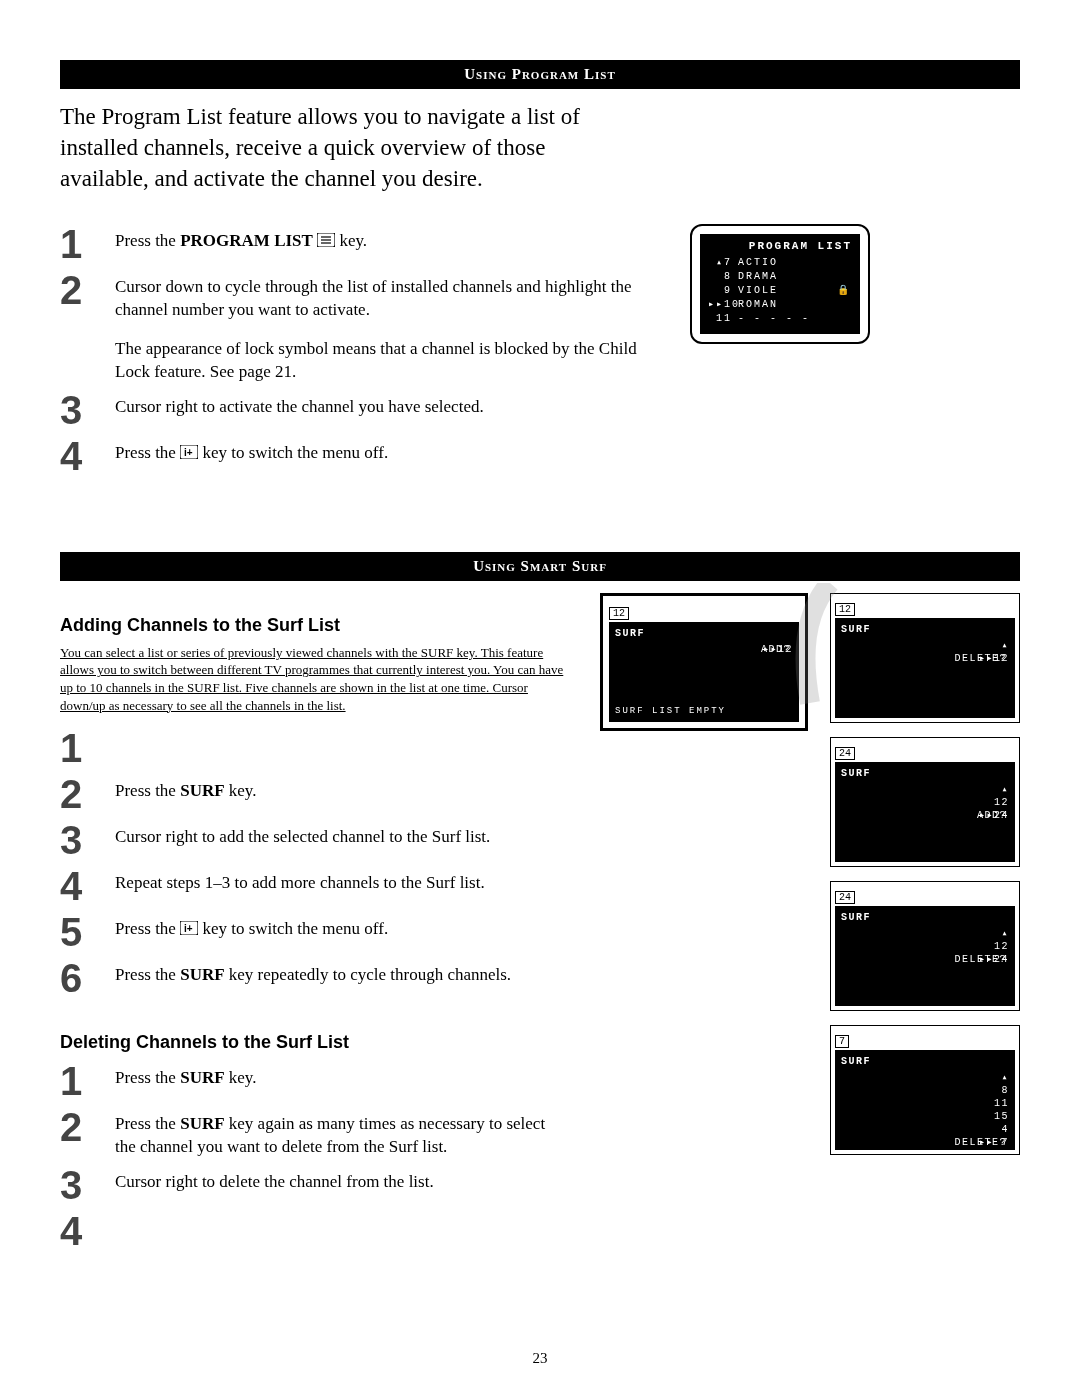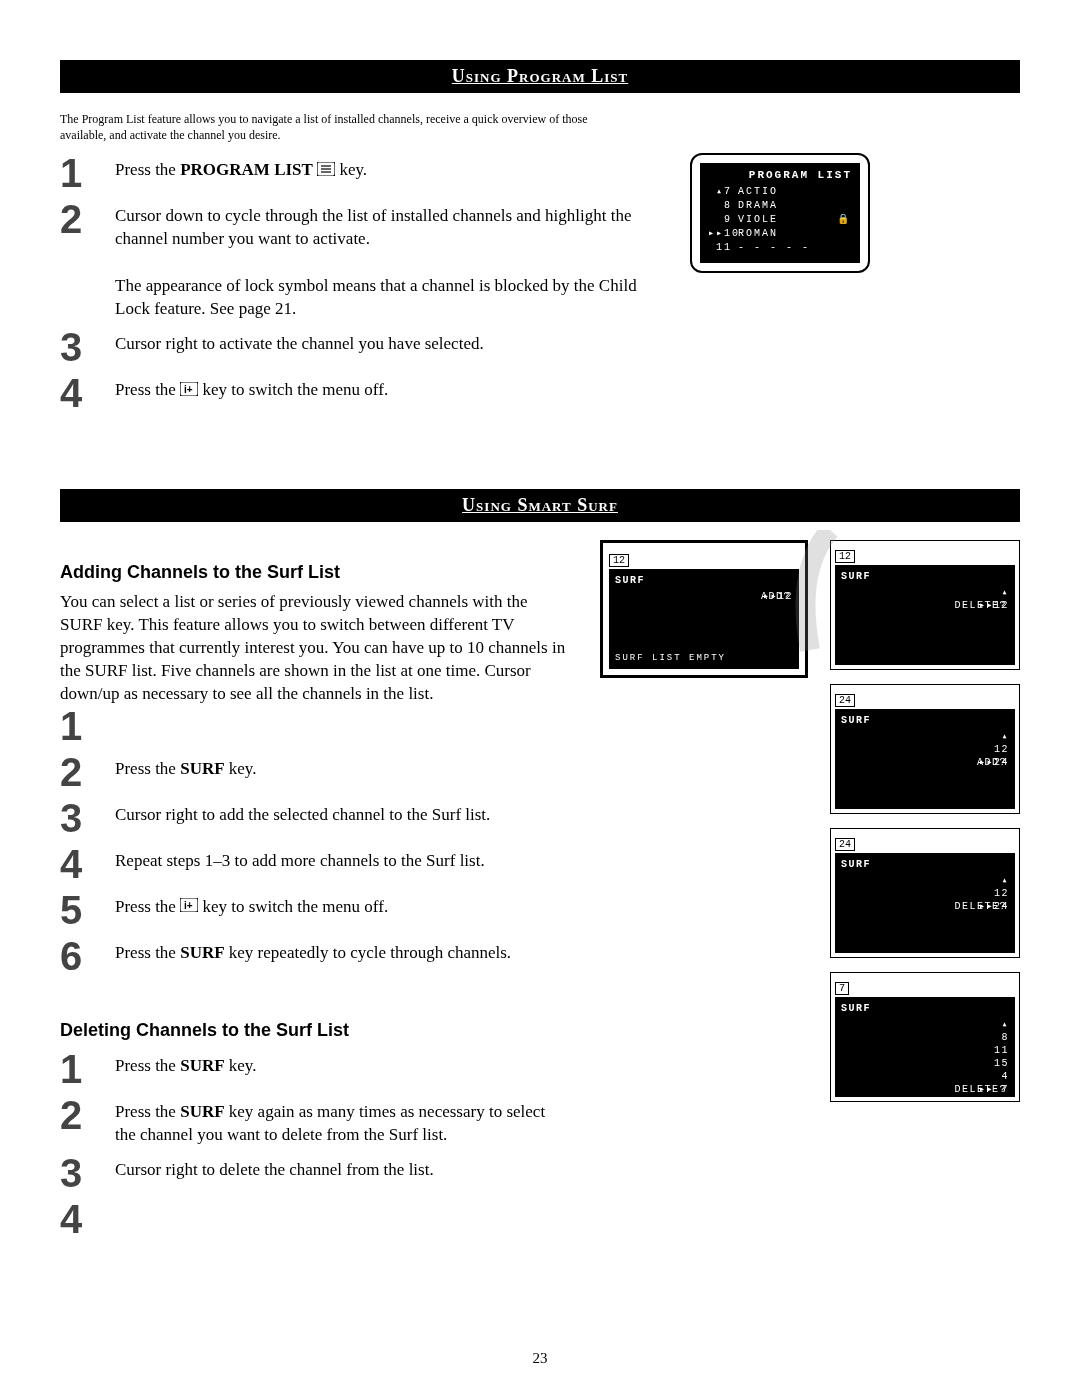--- a/index.html
+++ b/index.html
@@ -12,31 +12,30 @@
     position: relative;
     padding: 60px 60px 40px 60px;
   }
   .section-header {
     background: #000;
     color: #fff;
     font-family: Georgia, "Times New Roman", serif;
     font-weight: bold;
     text-align: center;
     padding: 6px 0;
-    font-size: 18px;
+    font-size: 15px;
     letter-spacing: 1px;
-    margin-bottom: 18px;
+    margin-bottom: 12px;
     font-variant: small-caps;
-    text-decoration: underline;
   }
   .intro {
-    font-size: 12px;
+    font-size: 23px;
     line-height: 1.35;
     max-width: 560px;
-    margin-bottom: 10px;
+    margin-bottom: 30px;
   }
   .content-row {
     display: flex;
     align-items: flex-start;
     gap: 30px;
   }
   .steps-col {
     flex: 1;
     max-width: 600px;
   }
@@ -53,36 +52,38 @@
     width: 55px;
     line-height: 1;
     flex-shrink: 0;
   }
   .step-text {
     font-size: 17px;
     line-height: 1.35;
     padding-top: 6px;
   }
   .step-text .extra {
-    margin-top: 24px;
+    margin-top: 16px;
   }
   .icon-inline {
     display: inline-block;
     vertical-align: middle;
   }
   .sub-heading {
     font-family: Arial, Helvetica, sans-serif;
     font-weight: bold;
     font-size: 18px;
     margin: 22px 0 8px 0;
   }
   .body-text {
-    font-size: 17px;
+    font-size: 13px;
     line-height: 1.35;
     max-width: 640px;
+    margin-bottom: 14px;
+    text-decoration: underline;
   }
   .right-col {
     flex-shrink: 0;
   }
   
   .tv-box {
     border: 2px solid #000;
     border-radius: 12px;
     padding: 8px;
     background: #fff;
@@ -255,21 +256,21 @@
                 <rect x="0" y="0" width="18" height="14" rx="2" fill="none" stroke="#000" stroke-width="1.2"></rect>
                 <text x="4" y="11" font-size="10" font-family="Arial" font-weight="bold">i+</text>
               </svg></span> key to switch the menu off.</div>
         </div>
         <div class="step">
           <div class="step-num">6</div>
           <div class="step-text">Press the <b>SURF</b> key repeatedly to cycle through channels.</div>
         </div>
       </div>
 
-    <div class="sub-heading" style="margin-top:44px">Deleting Channels to the Surf List</div>
+    <div class="sub-heading" style="margin-top:34px">Deleting Channels to the Surf List</div>
     <div id="del-steps">
         <div class="step">
           <div class="step-num">1</div>
           <div class="step-text">Press the <b>SURF</b> key.</div>
         </div>
         <div class="step">
           <div class="step-num">2</div>
           <div class="step-text">Press the <b>SURF</b> key again as many times as necessary to select the channel you want to delete from the Surf list.</div>
         </div>
         <div class="step">

